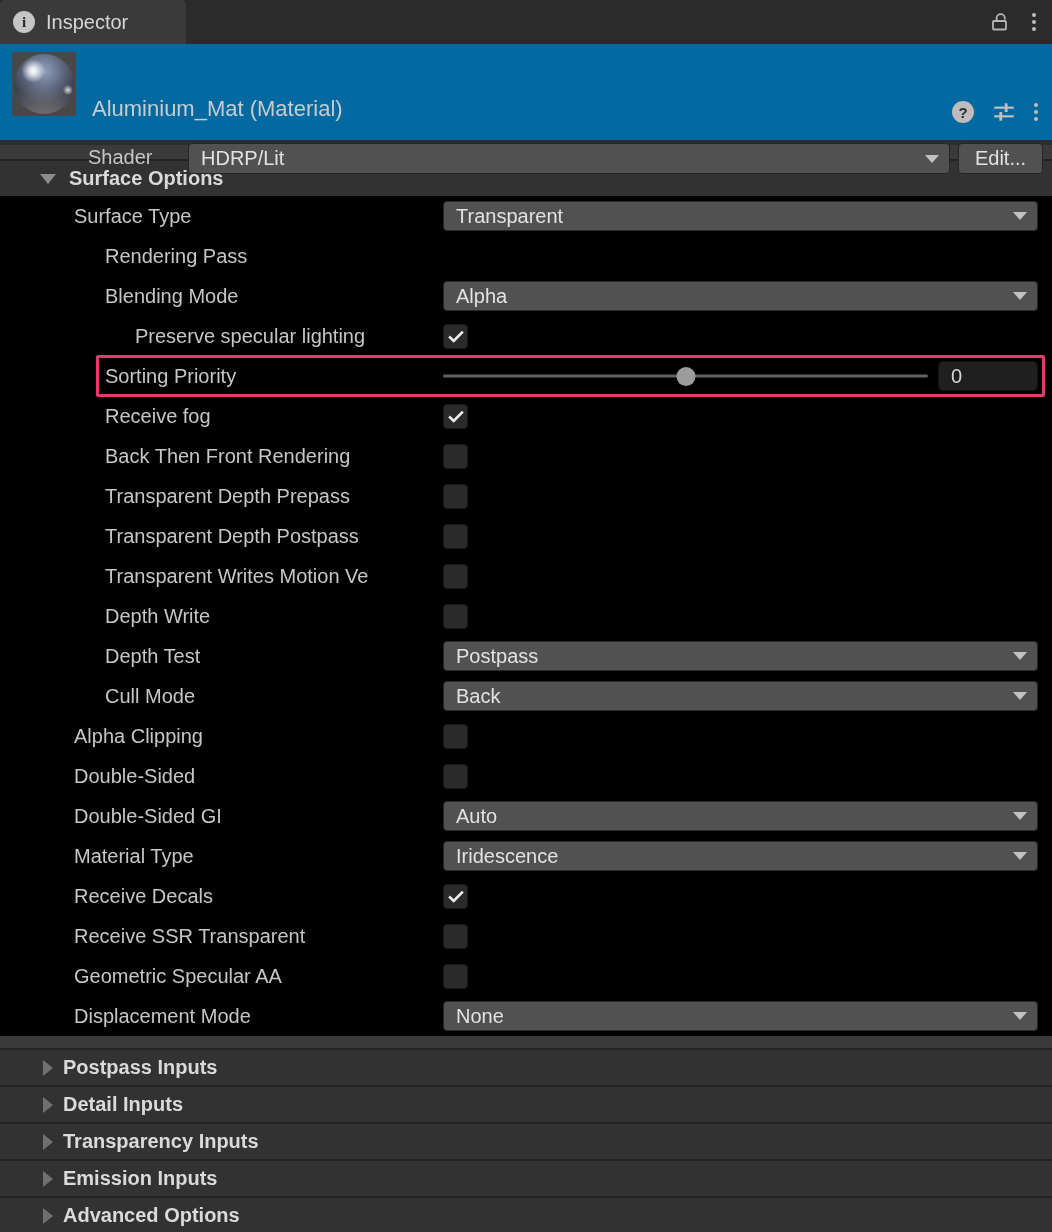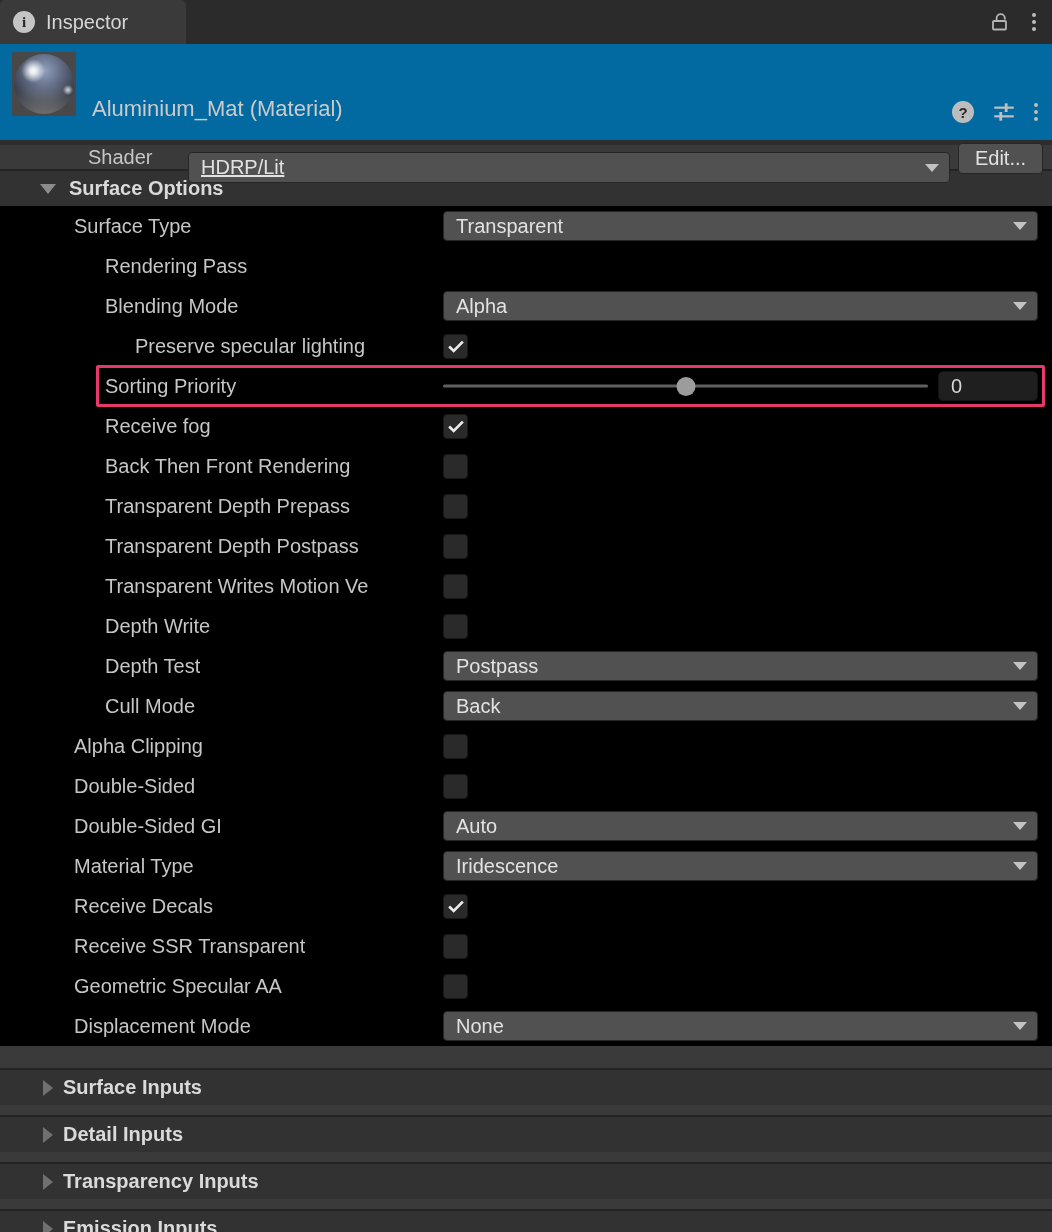--- a/index.html
+++ b/index.html
@@ -25,26 +25,26 @@
       radial-gradient(circle at 32% 28%, rgba(255,255,255,.95) 0%, rgba(255,255,255,.85) 5%, rgba(255,255,255,0) 20%),
       radial-gradient(circle at 90% 60%, rgba(255,255,255,.8) 0%, rgba(255,255,255,0) 8%),
       radial-gradient(circle at 50% 130%, rgba(150,145,140,.9) 0%, rgba(150,145,140,0) 60%),
       radial-gradient(circle at 50% 28%, #93a1bd 0%, #5d6880 36%, #3d4250 62%, #2e3038 100%);
   }
   .mat-title { position:absolute; left:92px; top:52px; font-size:22px; color:#cbcbcb; }
   .header-icons { position:absolute; right:14px; top:55px; display:flex; align-items:center; gap:17px; }
   .shader-label { position:absolute; left:88px; top:102px; font-size:20px; color:#c6c6c6; }
   .dropdown { background:#515151; border:1px solid #262626; border-radius:4px; color:#e2e2e2; font-size:20px; display:flex; align-items:center; padding:0 12px; position:relative; white-space:nowrap; overflow:hidden; }
   .dd-arrow { position:absolute; right:10px; top:50%; transform:translateY(-50%); width:0; height:0; border-left:7px solid transparent; border-right:7px solid transparent; border-top:8px solid #c2c2c2; }
-  .shader-dd { position:absolute; left:188px; top:108px; width:762px; height:31px;text-decoration:underline; }
+  .shader-dd { position:absolute; left:188px; top:99px; width:762px; height:31px; }
   .edit-btn { position:absolute; right:9px; top:99px; width:85px; height:31px; background:#515151; border:1px solid #262626; border-radius:4px; color:#e2e2e2; font-size:20px; display:flex; align-items:center; justify-content:center; }
 
   
   .pre-gap { height:14px; background:#3a3a3a; }
-  .section-header { height:37px; background:#323232; border-top:2px solid #232323; display:flex; align-items:center; padding-left:40px;margin-top:10px; }
+  .section-header { height:37px; background:#323232; border-top:2px solid #232323; display:flex; align-items:center; padding-left:40px; }
   .section-header .sh-title { font-size:20px; font-weight:bold; color:#dadada; margin-left:13px; white-space:nowrap; }
   .tri-open { width:0; height:0; border-left:8px solid transparent; border-right:8px solid transparent; border-top:10px solid #8c8c8c; flex:0 0 auto; }
   .tri-closed { width:0; height:0; border-top:8px solid transparent; border-bottom:8px solid transparent; border-left:10px solid #707070; flex:0 0 auto; margin-left:3px; margin-right:-3px; }
 
   .row { position:relative; height:40px; background:#000000; }
   .row-label { position:absolute; top:50%; transform:translateY(-50%); font-size:20px; color:#c6c6c6; white-space:nowrap; overflow:hidden; }
   .ind1 { left:74px;  max-width:364px; }
   .ind2 { left:105px; max-width:334px; }
   .ind3 { left:135px; max-width:304px; }
   .row-ctrl { position:absolute; left:443px; right:14px; top:0; height:100%; }
@@ -278,21 +278,21 @@
           </div>
         </div>
       </div>
     </div>
 
   <div class="bottom-gap"></div>
 
   <div id="sections">
       <div class="section-header">
         <span class="tri-closed"></span>
-        <span class="sh-title">Surface Inputs</span>
+        <span class="sh-title">Postpass Inputs</span>
       </div>
       <div class="section-header">
         <span class="tri-closed"></span>
         <span class="sh-title">Detail Inputs</span>
       </div>
       <div class="section-header">
         <span class="tri-closed"></span>
         <span class="sh-title">Transparency Inputs</span>
       </div>
       <div class="section-header">

